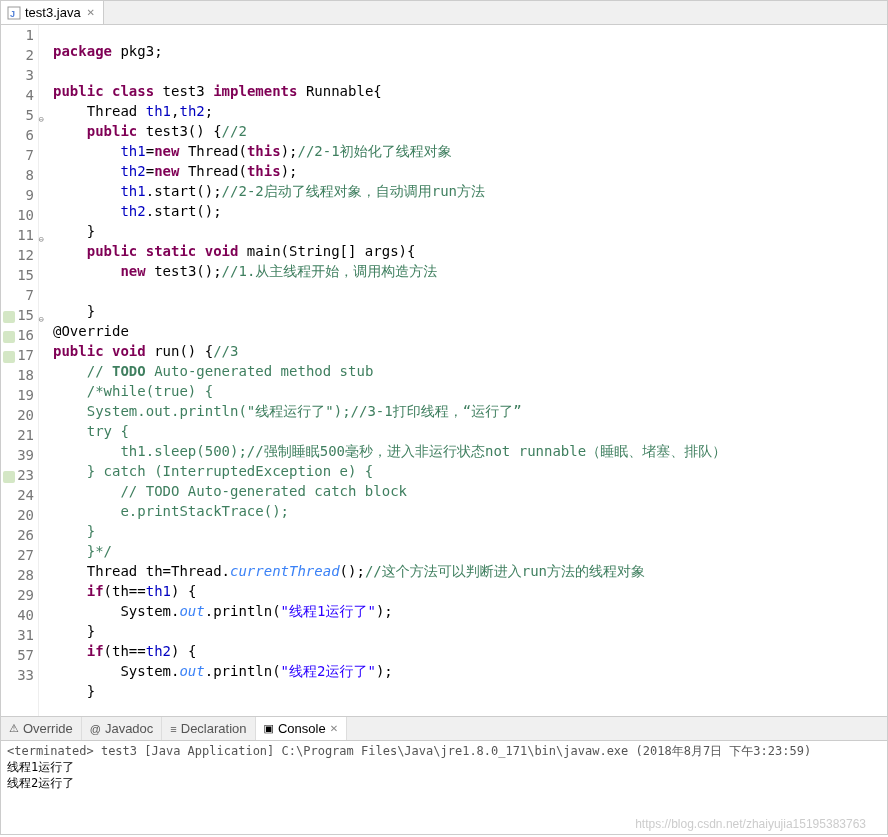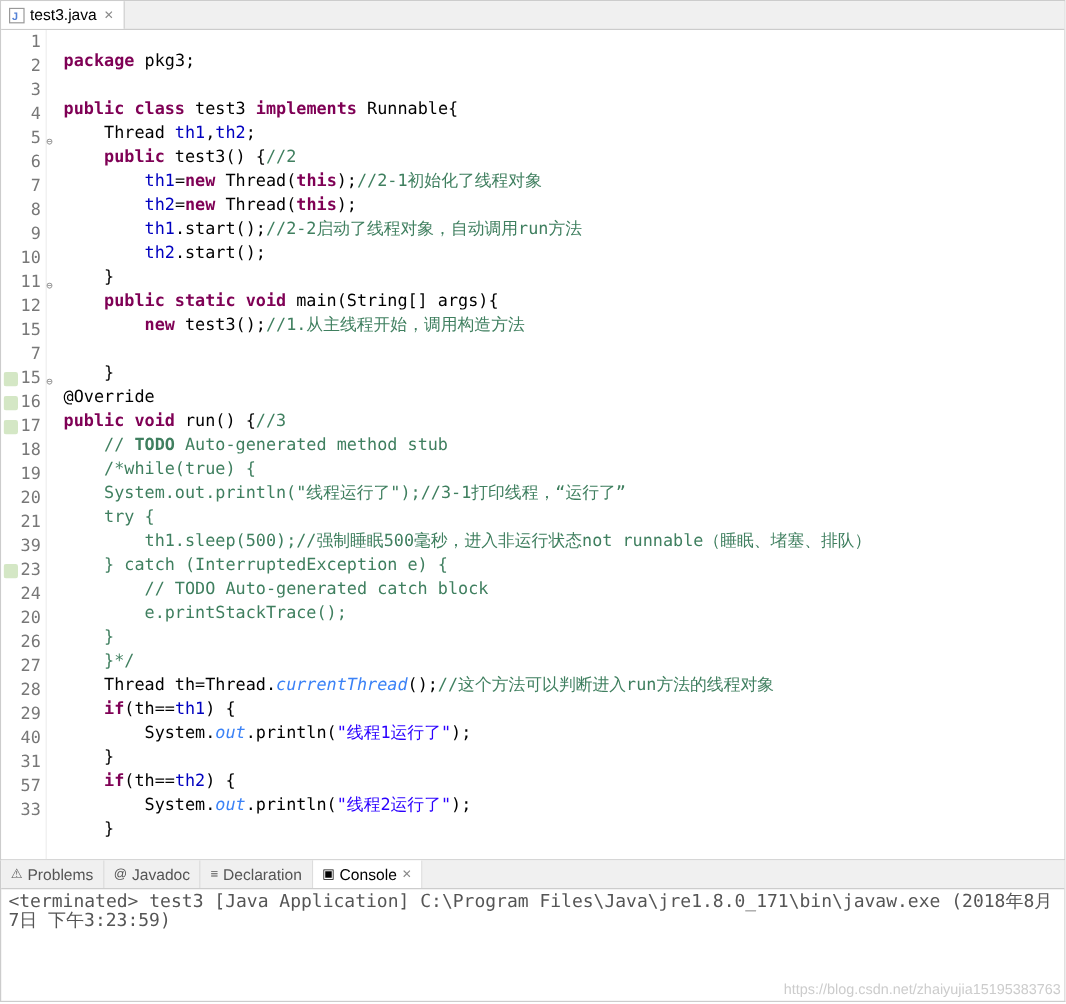--- a/index.html
+++ b/index.html
@@ -19,24 +19,24 @@
 .kw { color:#7f0055; font-weight:bold; }
 .cm { color:#3f7f5f; }
 .str { color:#2a00ff; }
 .an { color:#000000; }
 .fld { color:#0000c0; }
 .sf { color:#3b82f6; font-style:italic; }
 .bottom { height:118px; border:1px solid #ccc; border-top:none; display:flex; flex-direction:column; }
 .btabbar { height:24px; background:#f0f0f0; border-bottom:1px solid #ccc; display:flex; align-items:center; }
 .btab { height:100%; display:flex; align-items:center; padding:0 8px; gap:4px; color:#555; border-right:1px solid #ddd; }
 .btab.active { background:#fff; color:#000; }
-.bcontent { flex:1; padding:2px 6px; font-family:Consolas,monospace; font-size:15px; line-height:16px; }
+.bcontent { flex:1; padding:2px 6px; font-family:Consolas,monospace; font-size:12px; line-height:16px; }
 .term-line { color:#555; }
 .out-line { color:#000; }
-.watermark { position:absolute; bottom:6px; right:4px; color:#ccc; font-size:12px; font-family:Arial; }
+.watermark { position:absolute; bottom:6px; right:22px; color:#ccc; font-size:12px; font-family:Arial; }
 </style>
 </head>
 <body>
 
 <div class="editor-area">
   <div class="tabbar">
     <div class="tab">
       <span class="tab-icon">
         <svg width="14" height="14" viewBox="0 0 14 14">
             <rect x="1" y="1" width="12" height="12" fill="#fff" stroke="#999"></rect>
@@ -92,34 +92,38 @@
         <div class="ln">33</div>
       </div>
     <div class="src"><div class="row"><span class="kw">package</span> pkg3;</div><div class="row"></div><div class="row"><span class="kw">public class</span> test3 <span class="kw">implements</span> Runnable{</div><div class="row">    Thread <span class="fld">th1</span>,<span class="fld">th2</span>;</div><div class="row">    <span class="kw">public</span> test3() {<span class="cm">//2</span></div><div class="row">        <span class="fld">th1</span>=<span class="kw">new</span> Thread(<span class="kw">this</span>);<span class="cm">//2-1初始化了线程对象</span></div><div class="row">        <span class="fld">th2</span>=<span class="kw">new</span> Thread(<span class="kw">this</span>);</div><div class="row">        <span class="fld">th1</span>.start();<span class="cm">//2-2启动了线程对象，自动调用run方法</span></div><div class="row">        <span class="fld">th2</span>.start();</div><div class="row">    }</div><div class="row">    <span class="kw">public static void</span> main(String[] args){</div><div class="row">        <span class="kw">new</span> test3();<span class="cm">//1.从主线程开始，调用构造方法</span></div><div class="row"></div><div class="row">    }</div><div class="row"><span class="an">@Override</span></div><div class="row"><span class="kw">public void</span> run() {<span class="cm">//3</span></div><div class="row">    <span class="cm">// <b>TODO</b> Auto-generated method stub</span></div><div class="row">    <span class="cm">/*while(true) {</span></div><div class="row">    <span class="cm">System.out.println("线程运行了");//3-1打印线程，“运行了”</span></div><div class="row">    <span class="cm">try {</span></div><div class="row">        <span class="cm">th1.sleep(500);//强制睡眠500毫秒，进入非运行状态not runnable（睡眠、堵塞、排队）</span></div><div class="row">    <span class="cm">} catch (InterruptedException e) {</span></div><div class="row">        <span class="cm">// TODO Auto-generated catch block</span></div><div class="row">        <span class="cm">e.printStackTrace();</span></div><div class="row">    <span class="cm">}</span></div><div class="row">    <span class="cm">}*/</span></div><div class="row">    Thread th=Thread.<span class="sf">currentThread</span>();<span class="cm">//这个方法可以判断进入run方法的线程对象</span></div><div class="row">    <span class="kw">if</span>(th==<span class="fld">th1</span>) {</div><div class="row">        System.<span class="sf">out</span>.println(<span class="str">"线程1运行了"</span>);</div><div class="row">    }</div><div class="row">    <span class="kw">if</span>(th==<span class="fld">th2</span>) {</div><div class="row">        System.<span class="sf">out</span>.println(<span class="str">"线程2运行了"</span>);</div><div class="row">    }</div></div>
   </div>
 </div>
 
 <div class="bottom">
   <div class="btabbar">
       <div class="btab">
         <span style="font-size: 11px;">⚠</span>
-        <span>Problems</span>
+        <span>Override</span>
       </div>
       <div class="btab">
         <span style="font-size: 11px;">@</span>
         <span>Javadoc</span>
       </div>
       <div class="btab">
         <span style="font-size: 11px;">≡</span>
         <span>Declaration</span>
       </div>
       <div class="btab active">
         <span style="font-size: 11px;">▣</span>
         <span>Console</span>
         <span style="font-size: 10px; color: rgb(136, 136, 136);">✕</span>
       </div>
     </div>
   <div class="bcontent">
     <div class="term-line">&lt;terminated&gt; test3 [Java Application] C:\Program Files\Java\jre1.8.0_171\bin\javaw.exe (2018年8月7日 下午3:23:59)</div>
+    <div>
+        <div class="out-line">线程1运行了</div>
+        <div class="out-line">线程2运行了</div>
+      </div>
   </div>
 </div>
 
 <div class="watermark">https://blog.csdn.net/zhaiyujia15195383763</div>
 
 </body></html>

